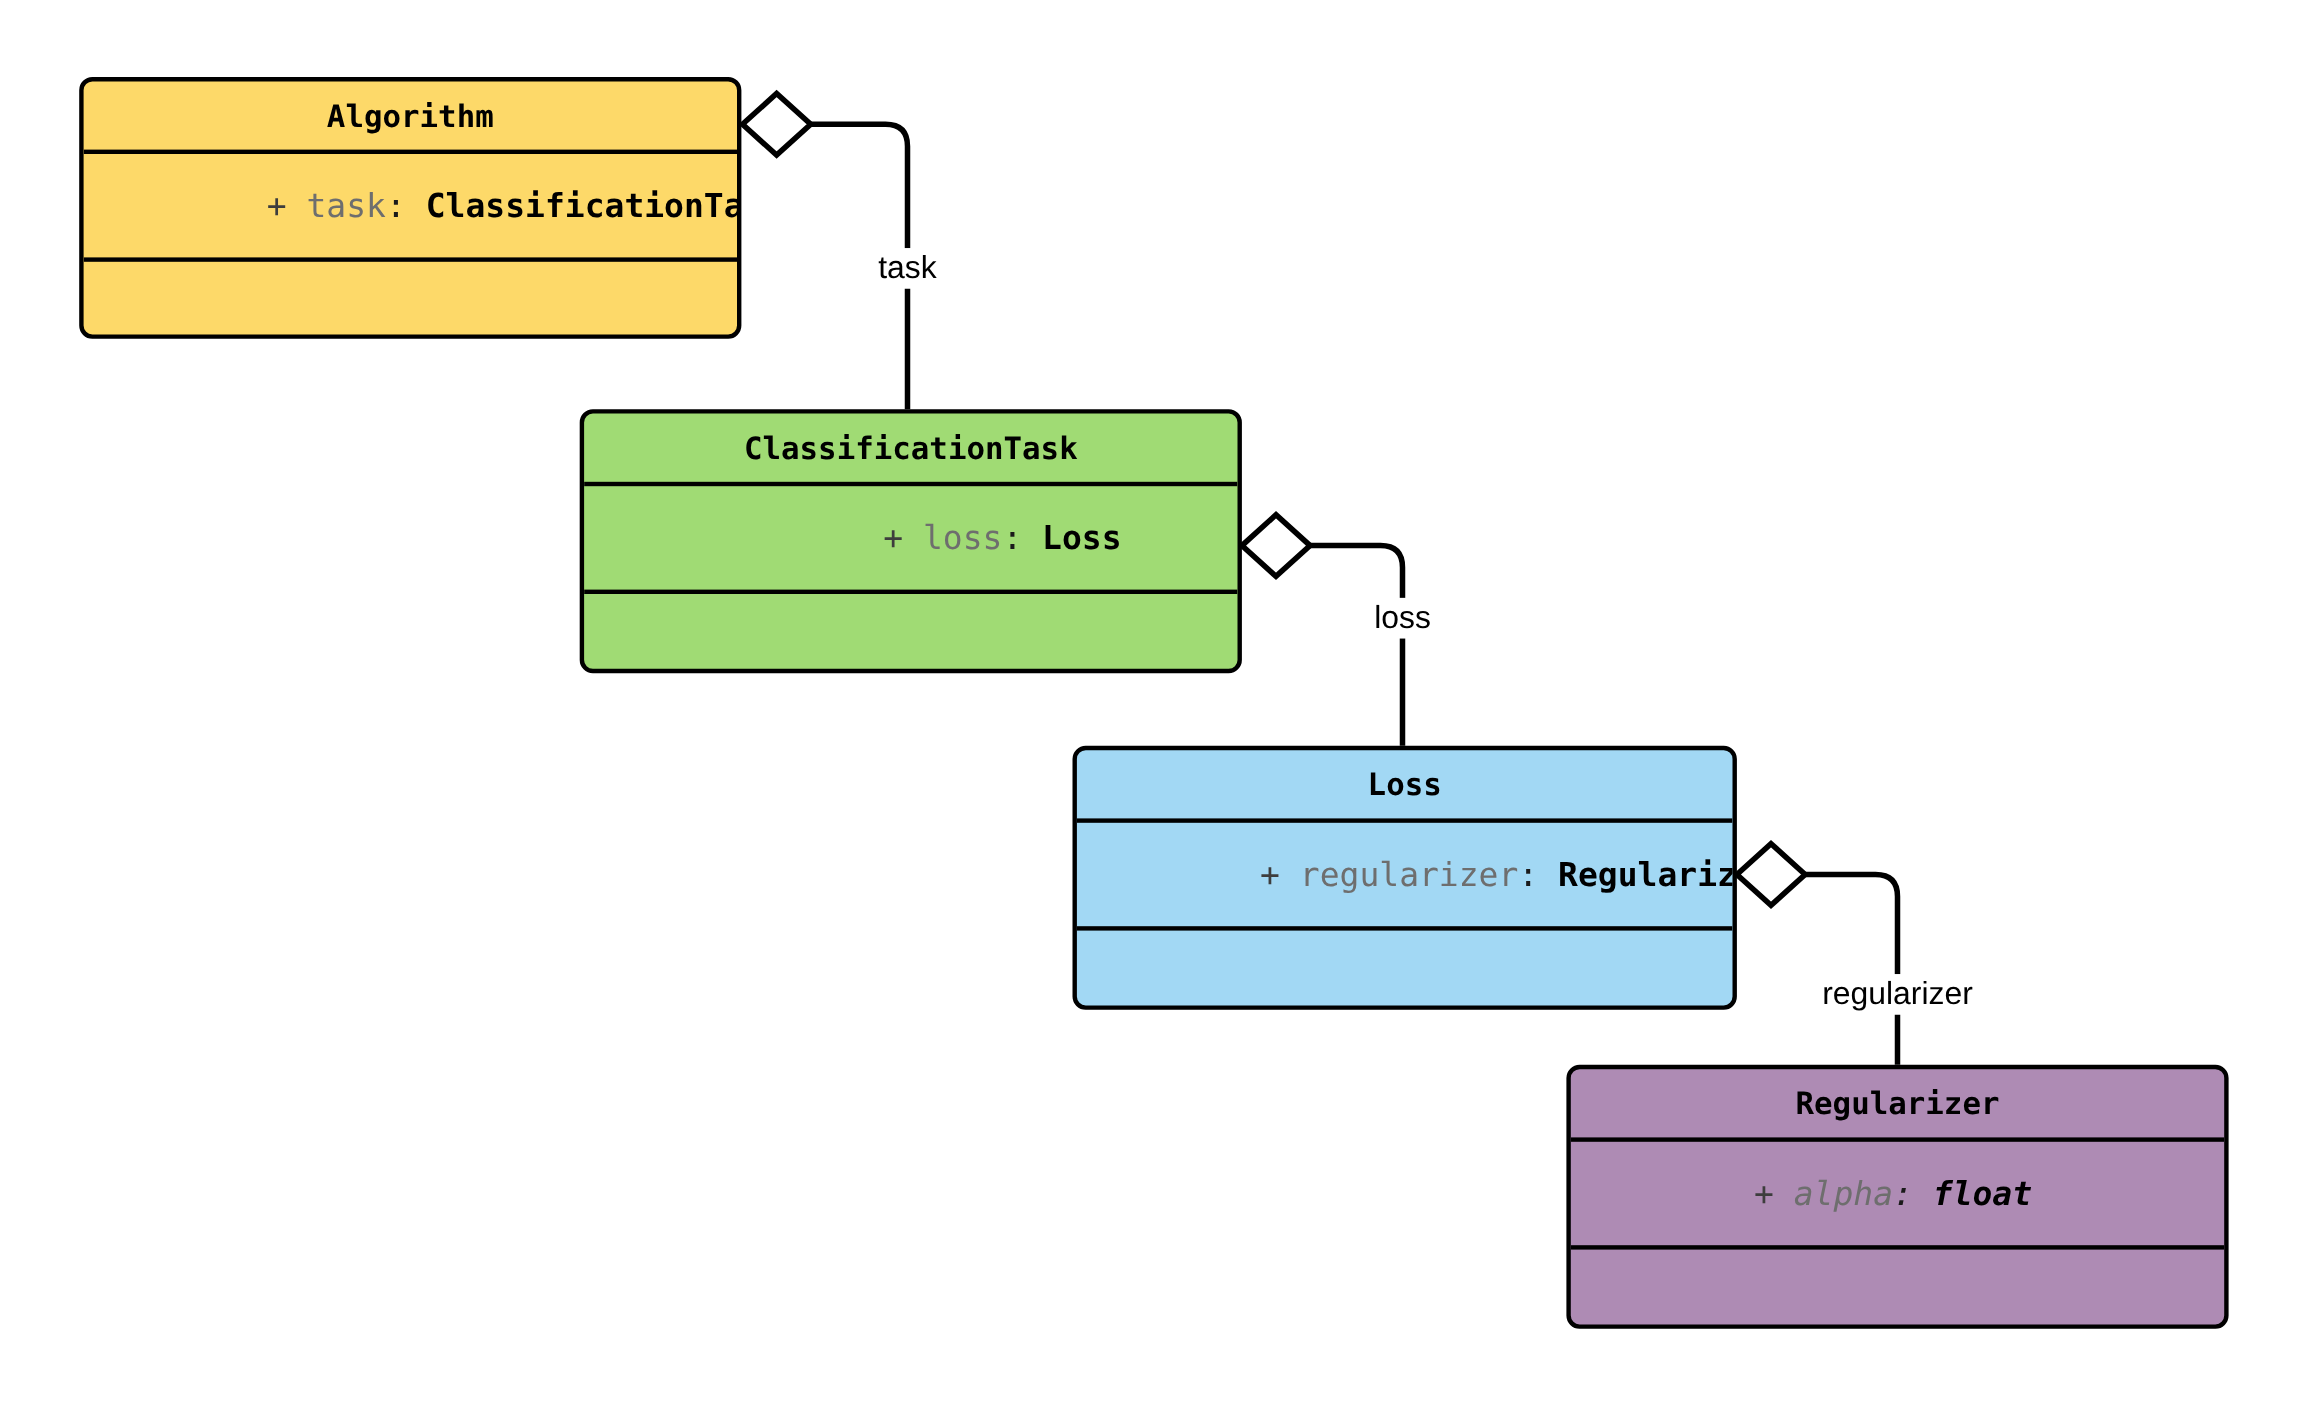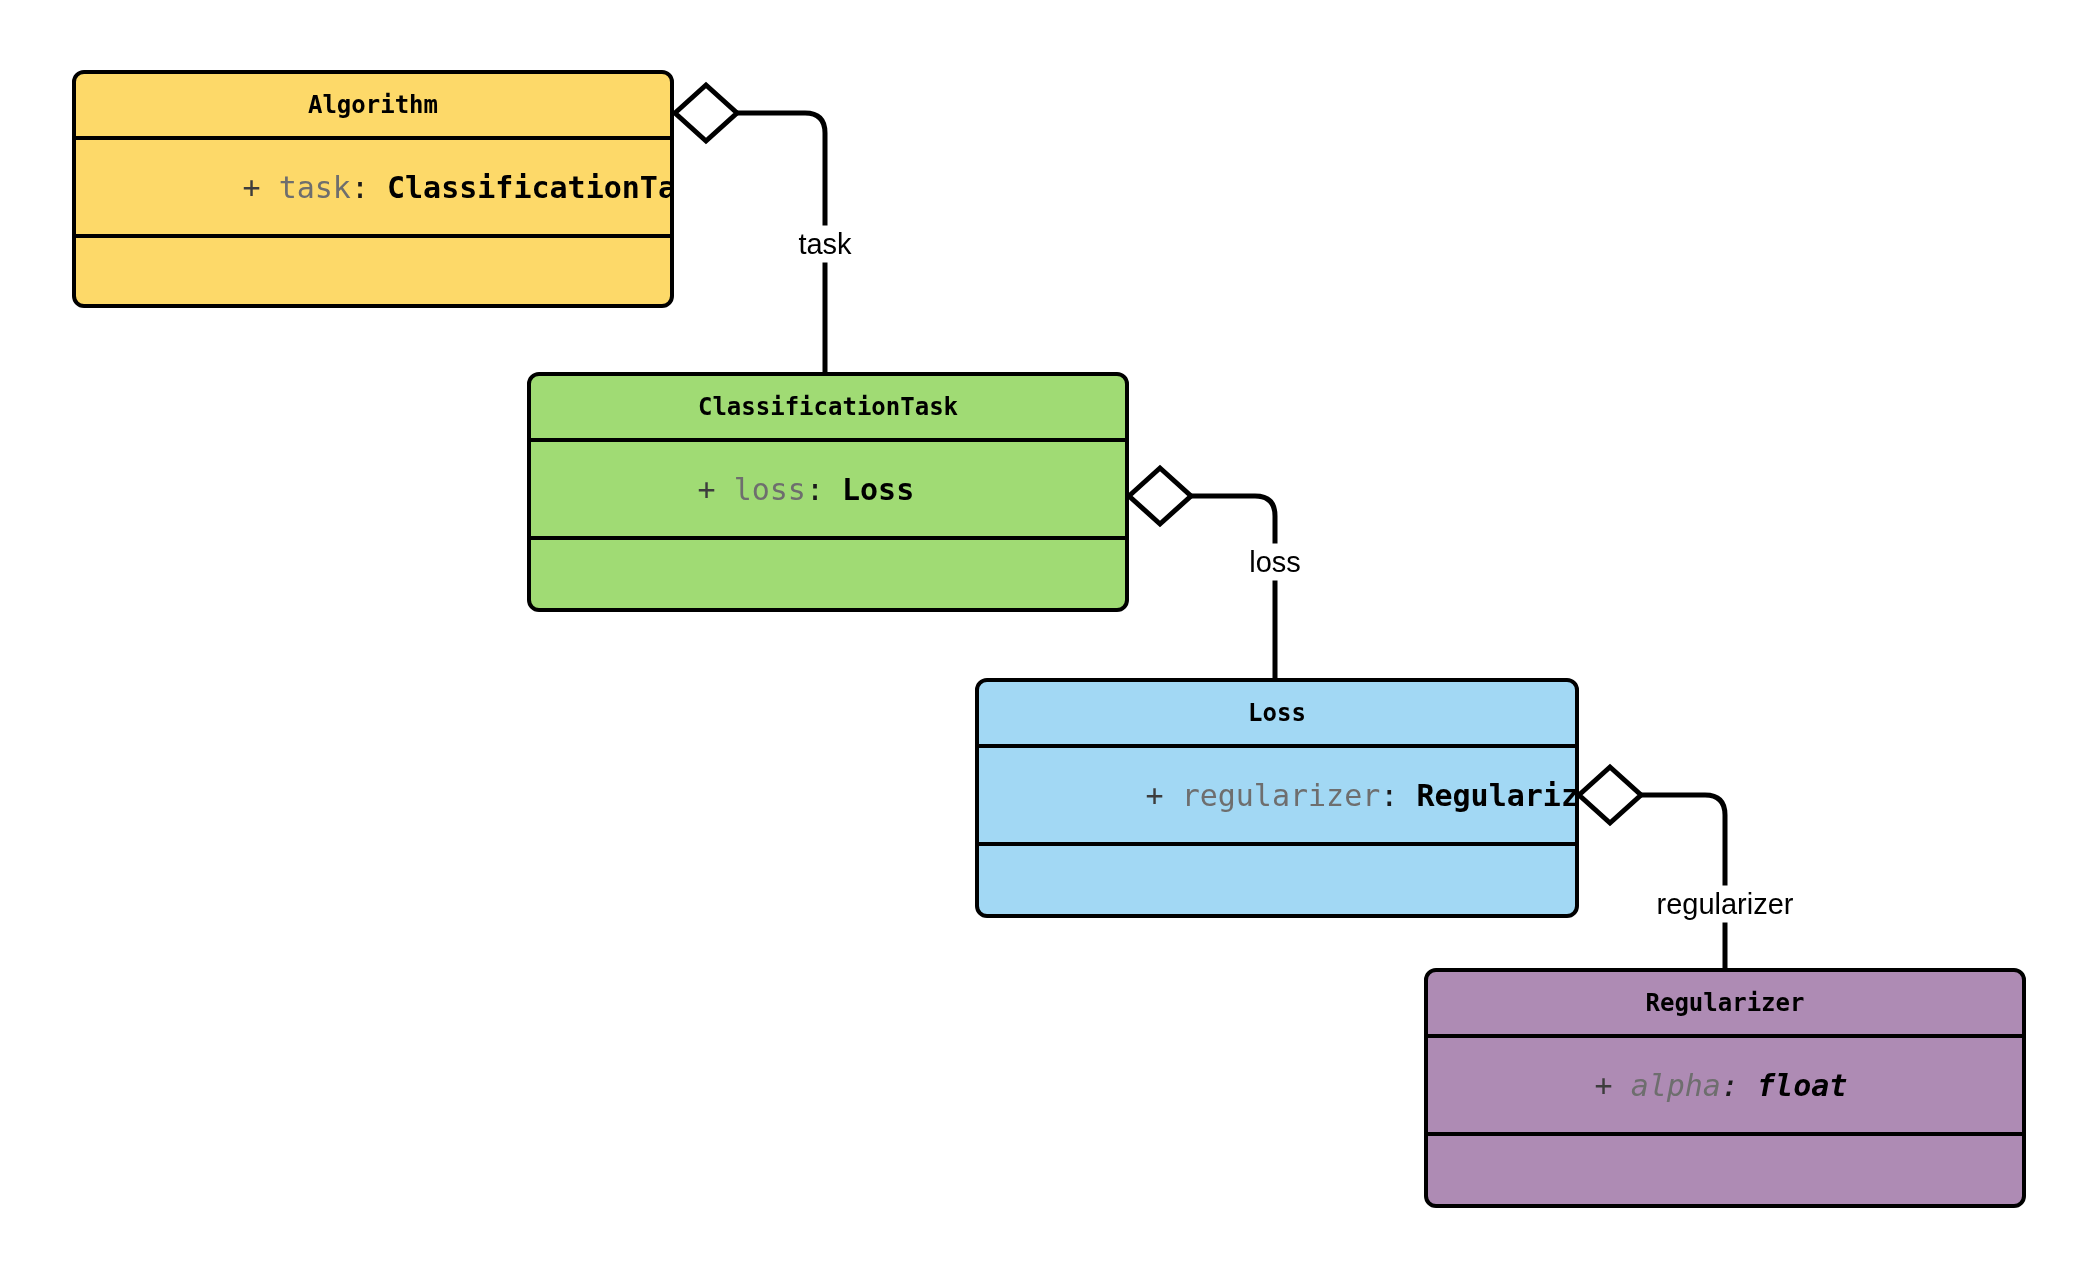--- a/index.html
+++ b/index.html
@@ -34,21 +34,21 @@
     overflow: hidden;
     font-family: "DejaVu Sans Mono", "Liberation Mono", monospace;
   }
   .uml-title {
     box-sizing: border-box;
     display: flex;
     align-items: center;
     justify-content: center;
     border-bottom: 4px solid #000000;
     font-weight: bold;
-    font-size: 24px;
+    font-size: 28px;
     color: #000000;
     letter-spacing: 0px;
   }
   .uml-attrs {
     box-sizing: border-box;
     display: flex;
     align-items: center;
     border-bottom: 4px solid #000000;
     padding-left: 22px;
     font-size: 30px;
@@ -108,21 +108,21 @@
     <div class="uml-attrs" style="height: 98px;">
       <span class="attr-line">
         <span class="attr-vis">+</span><span class="attr-vis"> </span><span class="attr-name">task</span><span class="attr-colon">: </span><span class="attr-type">ClassificationTask</span>
       </span>
     </div>
     <div class="uml-methods" style="height: 66px;"></div>
   </div>
 
   <div class="uml-class" style="left: 527px; top: 372px; width: 602px; height: 240px; background: rgb(160, 219, 116); border-color: rgb(0, 0, 0);">
     <div class="uml-title" style="height: 66px;">ClassificationTask</div>
-    <div class="uml-attrs" style="height: 98px;">
+    <div class="uml-attrs" style="height: 98px; justify-content: center;">
       <span class="attr-line">
         <span class="attr-vis">+</span><span class="attr-vis"> </span><span class="attr-name">loss</span><span class="attr-colon">: </span><span class="attr-type">Loss</span>
       </span>
     </div>
     <div class="uml-methods" style="height: 68px;"></div>
   </div>
 
   <div class="uml-class" style="left: 975px; top: 678px; width: 604px; height: 240px; background: rgb(162, 216, 244); border-color: rgb(0, 0, 0);">
     <div class="uml-title" style="height: 66px;">Loss</div>
     <div class="uml-attrs" style="height: 98px;">

